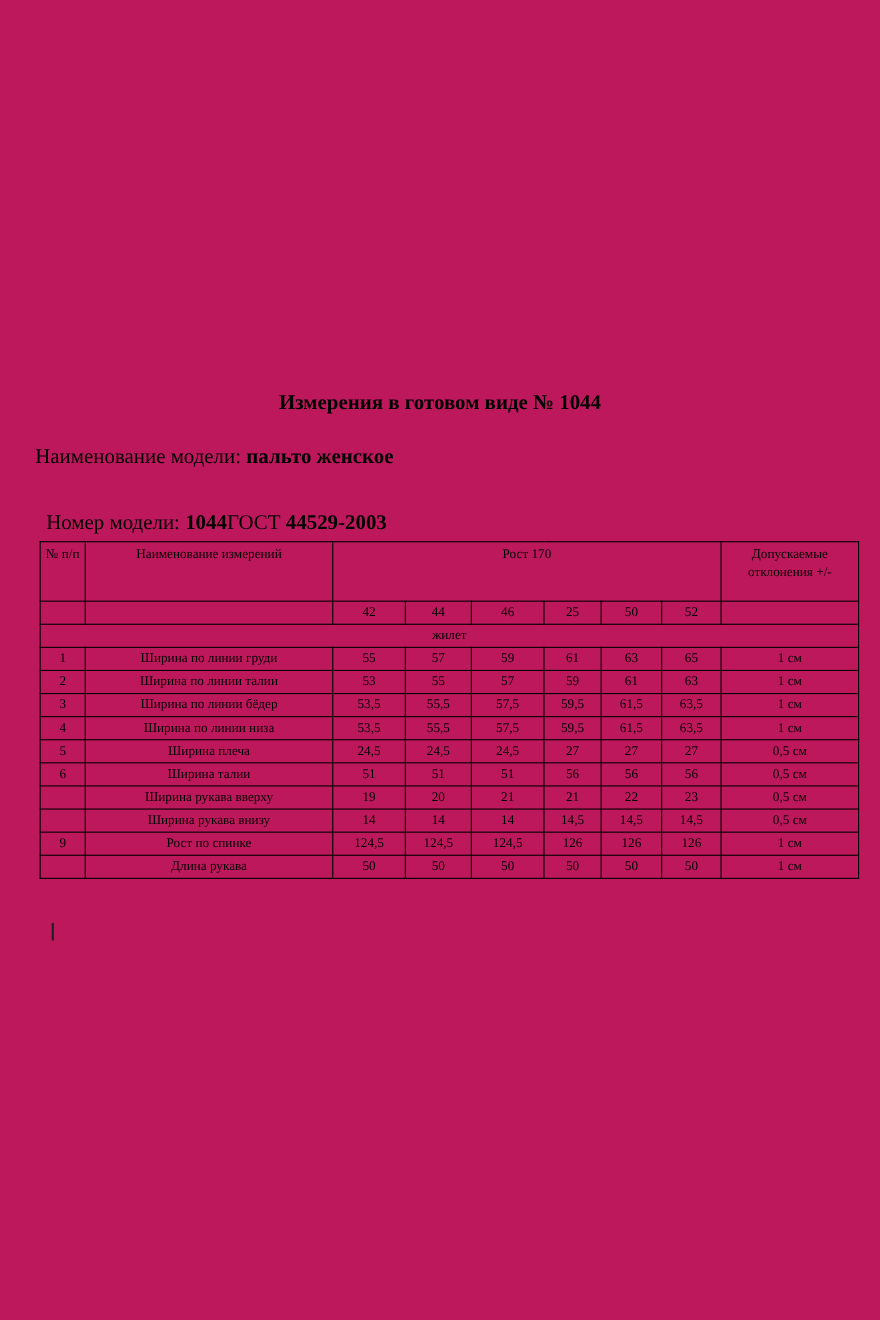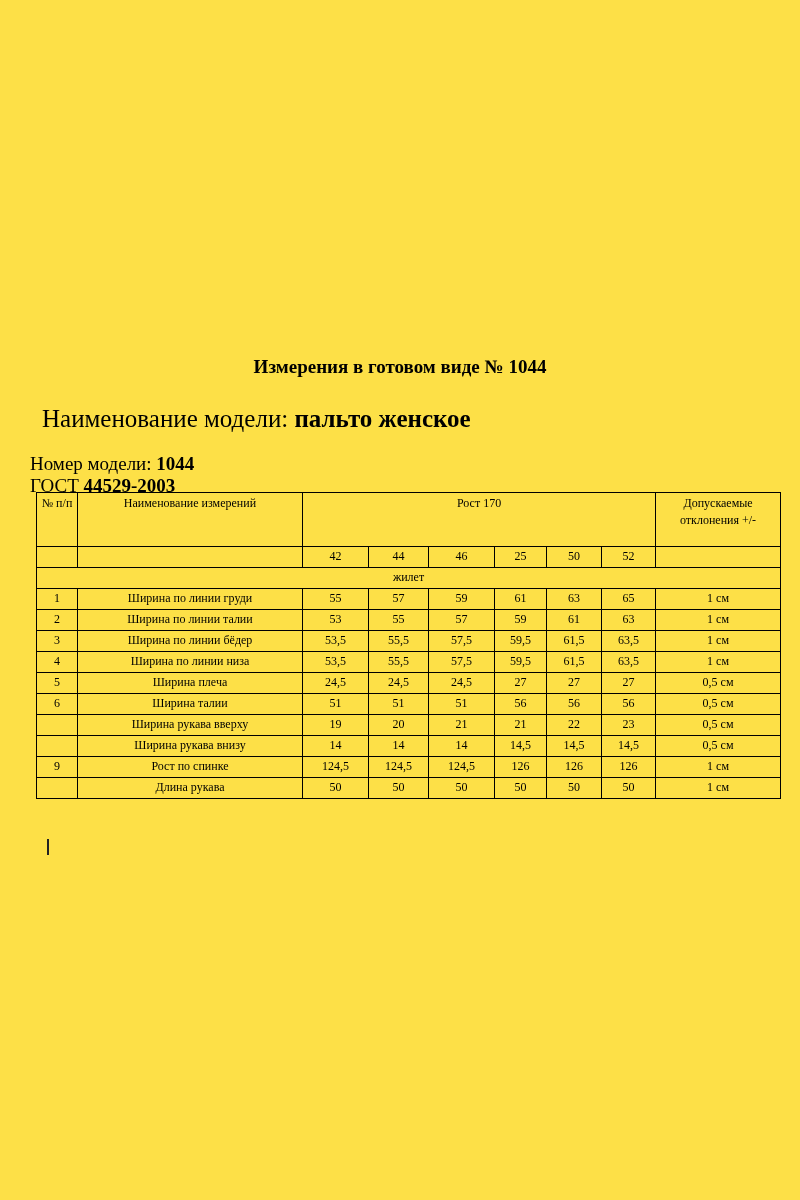--- a/index.html
+++ b/index.html
@@ -4,53 +4,52 @@
 <style>
   html, body {
     margin: 0;
     padding: 0;
     background: #ffffff;
   }
   .page {
     position: relative;
     width: 800px;
     height: 1200px;
-    background: #fde047;
+    background: #be185d;
     color: #000000;
     font-family: "Liberation Serif", "DejaVu Serif", serif;
     overflow: hidden;
   }
   .doc-title {
     position: absolute;
     top: 356px;
     left: 0;
     right: 0;
     margin: 0;
     text-align: center;
     font-size: 19px;
     font-weight: 700;
   }
   .model-name-line {
     position: absolute;
     top: 405px;
-    left: 42px;
+    left: 32px;
     margin: 0;
-    font-size: 25px;
+    font-size: 19px;
     text-align: right;
   }
   .model-number-line {
     position: absolute;
     top: 453px;
     left: 30px;
     width: 704px;
-    margin: 0;
+    margin: 12px;
     display: flex;
-    justify-content: flex-end;
+    justify-content: flex-start;
     font-size: 19px;
-    flex-direction: column;
   }
   .bold { font-weight: 700; }
 
   table.meas-table {
     position: absolute;
     top: 492px;
     left: 36px;
     width: 744px;
     border-collapse: collapse;
     table-layout: fixed;

